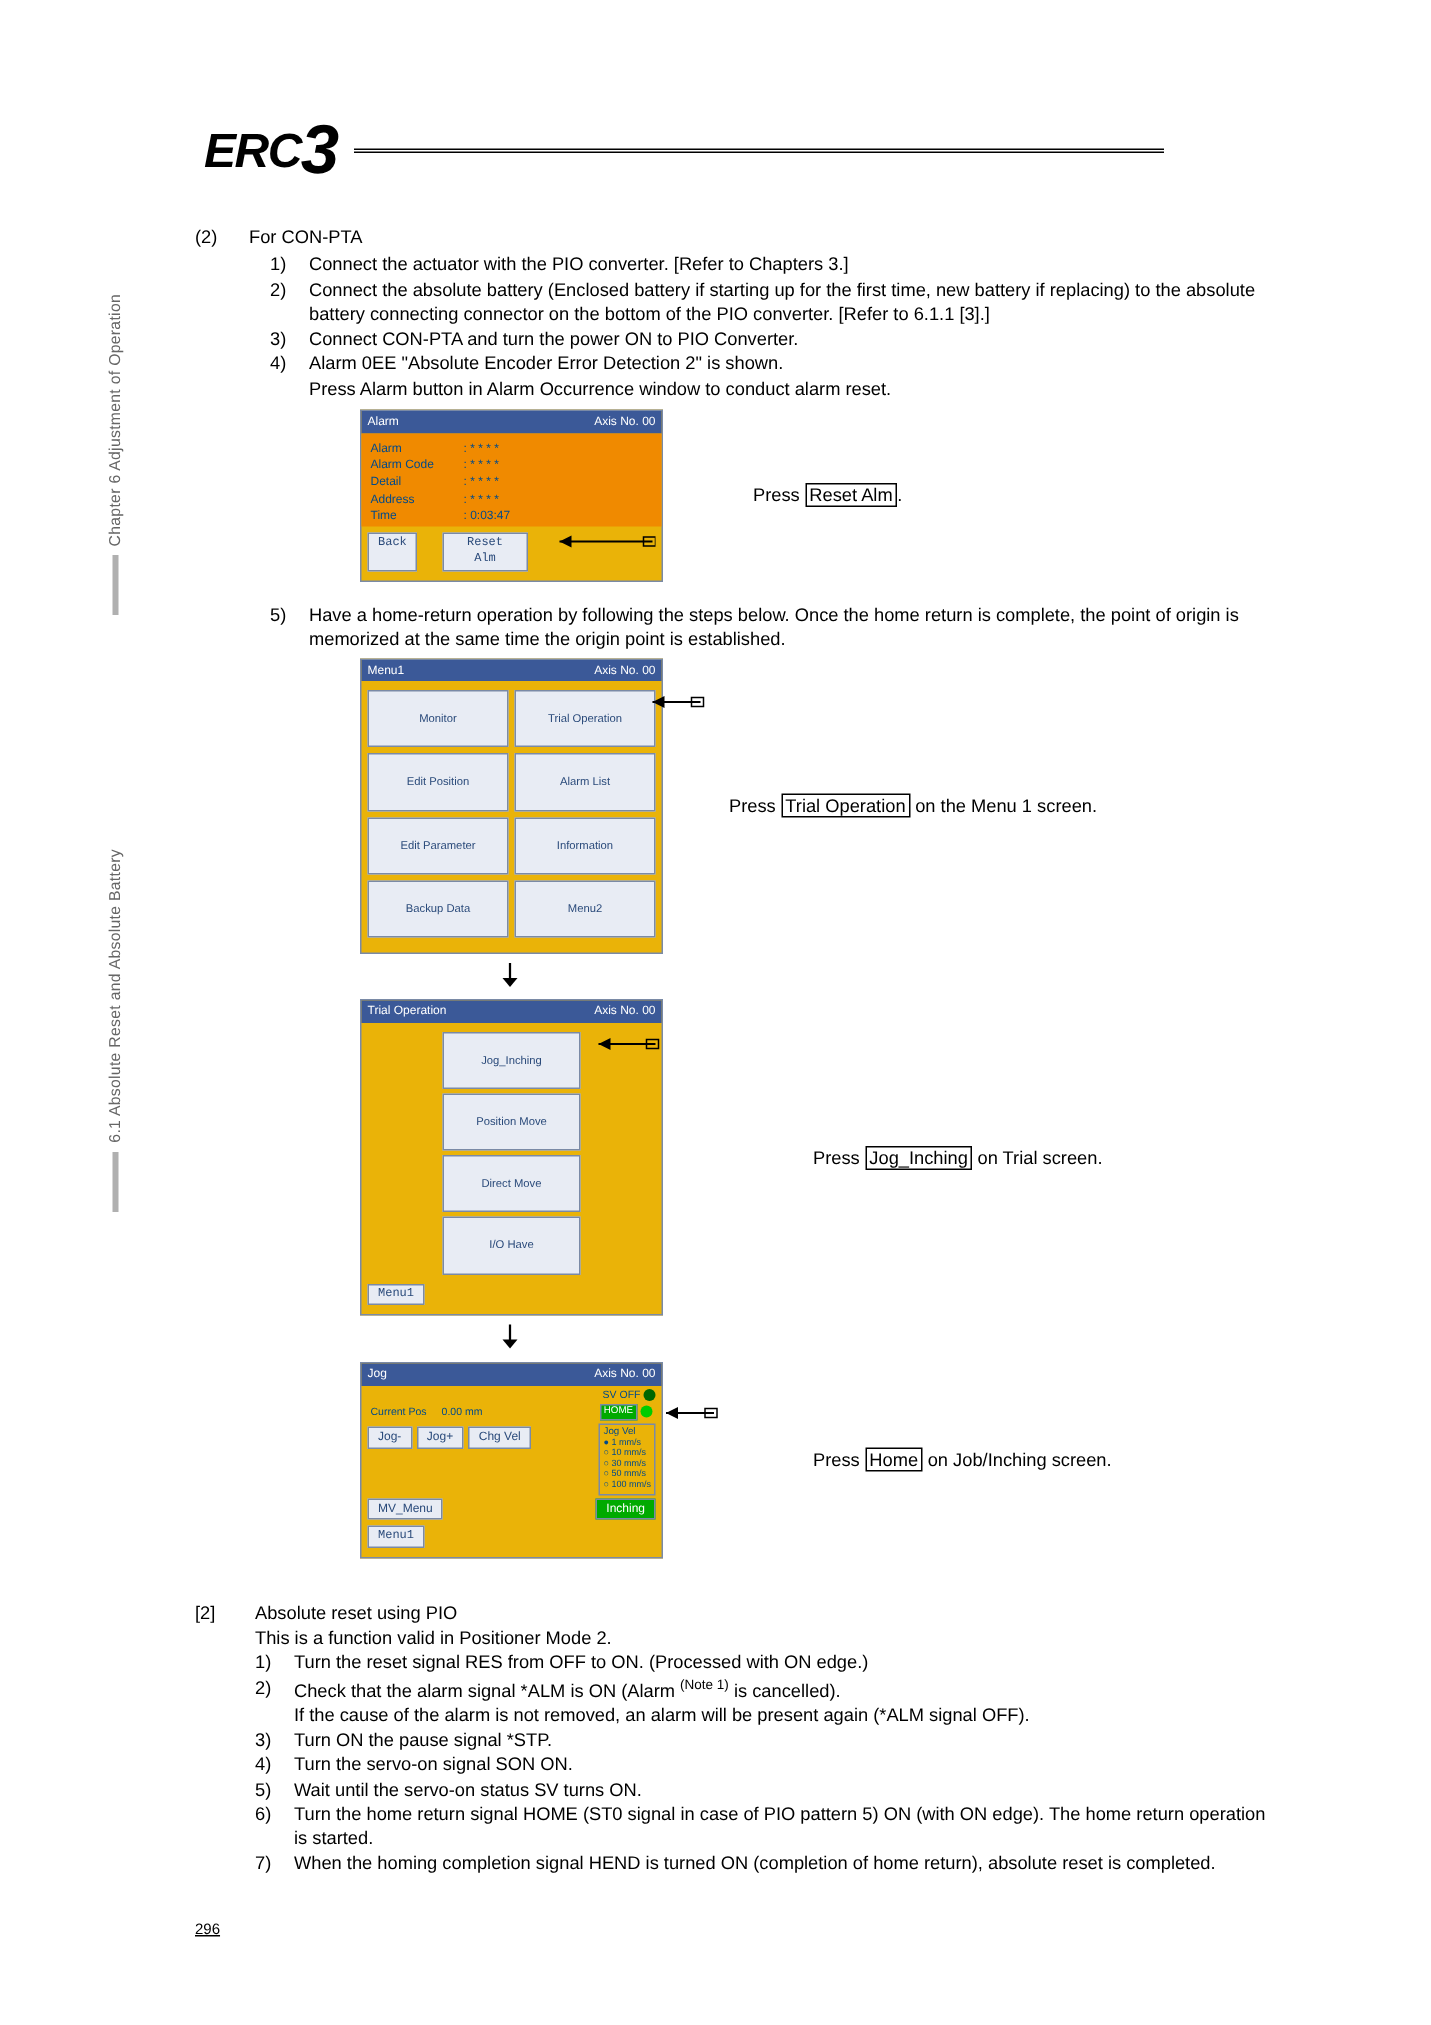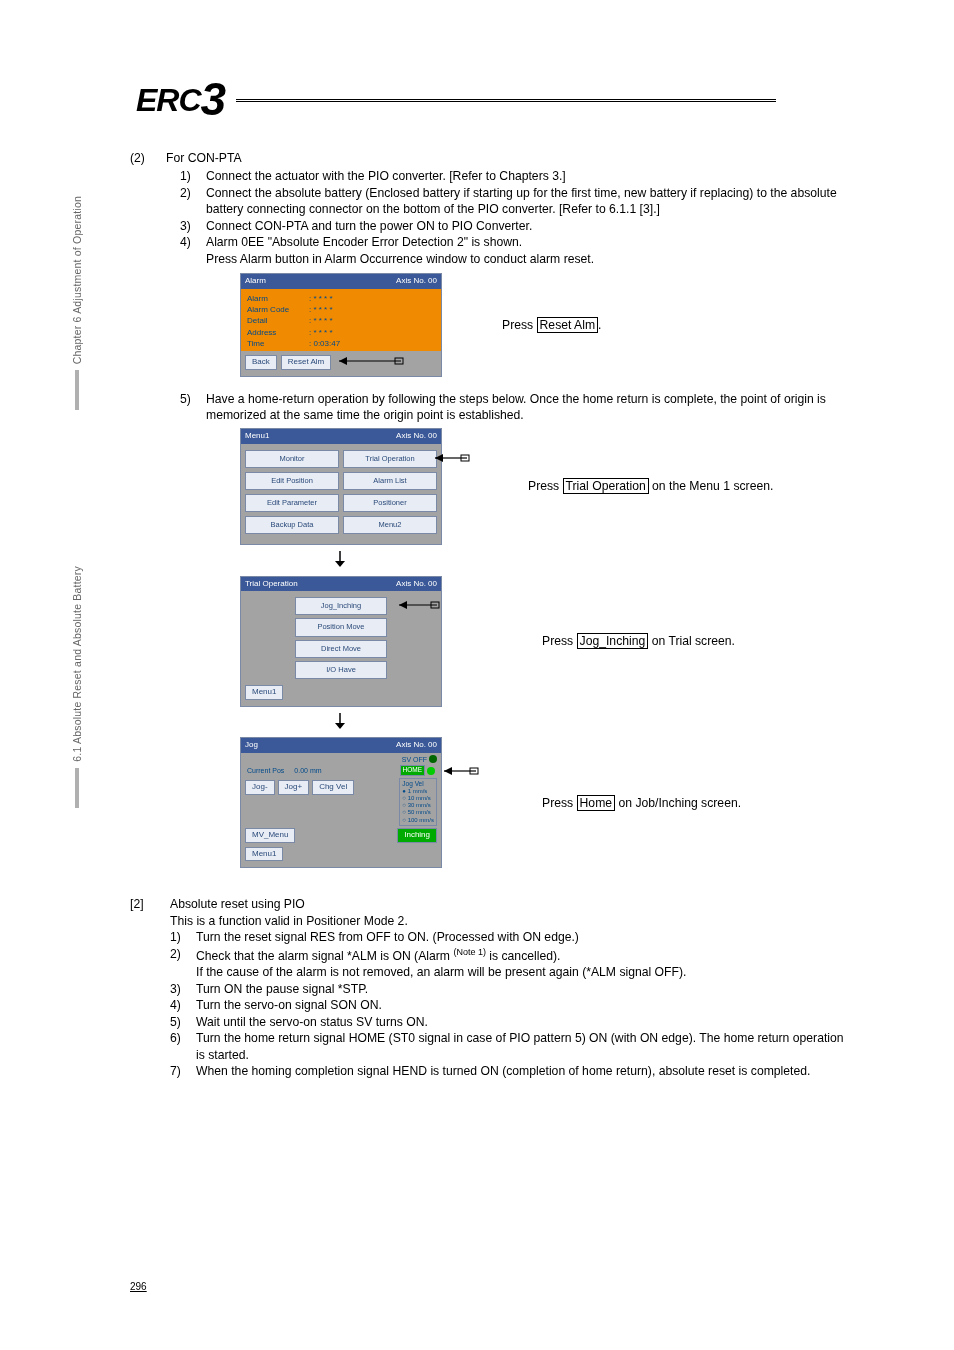--- a/index.html
+++ b/index.html
@@ -107,21 +107,21 @@
   }
   .shot-row {
     display: flex;
     align-items: center;
     margin: 6px 0 4px 110px;
   }
   .shot {
     border: 1px solid #7a8aa6;
     width: 200px;
     font-size: 8px;
-    background: #a3a3a3;
+    background: #eab308;
     flex-shrink: 0;
   }
   .shot-title {
     background: #3b5998;
     color: #fff;
     padding: 2px 4px;
     display: flex;
     justify-content: space-between;
   }
   .shot-body-orange {
@@ -130,21 +130,22 @@
     padding: 4px 6px 2px 6px;
     line-height: 1.4;
   }
   .shot-body-orange .rowline {
     display: flex;
   }
   .shot-body-orange .lab { width: 62px; color: #004a8a; }
   .shot-footer {
     padding: 4px 4px 6px 4px;
     display: flex;
-    gap: 4px;
+    gap: 17px;
+    font-family: Liberation Mono, monospace;
   }
   .mini-btn {
     border: 1px solid #7a8aa6;
     background: #e8ecf4;
     padding: 1px 6px;
     font-size: 8px;
     color: #2a4a7a;
     text-align: center;
   }
   .shot-caption {
@@ -156,21 +157,21 @@
     display: grid;
     grid-template-columns: 1fr 1fr;
     gap: 4px 4px;
   }
   .menu-btn {
     border: 1px solid #7a8aa6;
     background: #e8ecf4;
     color: #2a4a7a;
     text-align: center;
     font-size: 7.5px;
-    padding: 3px 0;
+    padding: 13px 0;
   }
   .down-arrow {
     text-align: center;
     margin: 2px 0 2px 200px;
     width: 20px;
   }
   .trial-body {
     padding: 6px 4px 2px 4px;
     display: flex;
     flex-direction: column;
@@ -319,26 +320,26 @@
           <div class="menu-btn">Trial Operation</div>
           <svg width="40" height="12" style="position:absolute;left:88px;top:2px">
               <line x1="4" y1="6" x2="36" y2="6" stroke="#000" stroke-width="1.2"></line>
               <polygon points="4,6 12,2 12,10" fill="#000"></polygon>
               <rect x="30" y="3" width="8" height="6" fill="none" stroke="#000"></rect>
             </svg>
         </div>
         <div class="menu-btn">Edit Position</div>
         <div class="menu-btn">Alarm List</div>
         <div class="menu-btn">Edit Parameter</div>
-        <div class="menu-btn">Positioner</div>
+        <div class="menu-btn">Information</div>
         <div class="menu-btn">Backup Data</div>
         <div class="menu-btn">Menu2</div>
       </div>
     </div>
-    <div class="shot-caption" style="margin-left:86px">
+    <div class="shot-caption" style="margin-left:44px">
       <span>Press </span><span class="box-outline">Trial Operation</span><span> on the Menu 1 screen.</span>
     </div>
   </div>
 
   <div class="down-arrow">
     <svg width="16" height="20">
         <line x1="8" y1="2" x2="8" y2="14" stroke="#000" stroke-width="1.5"></line>
         <polygon points="8,18 3,12 13,12" fill="#000"></polygon>
       </svg>
   </div>

